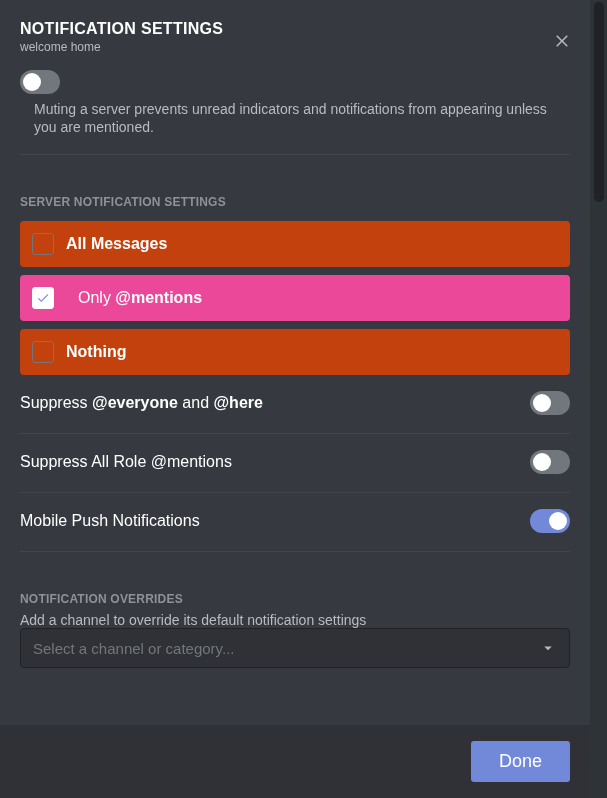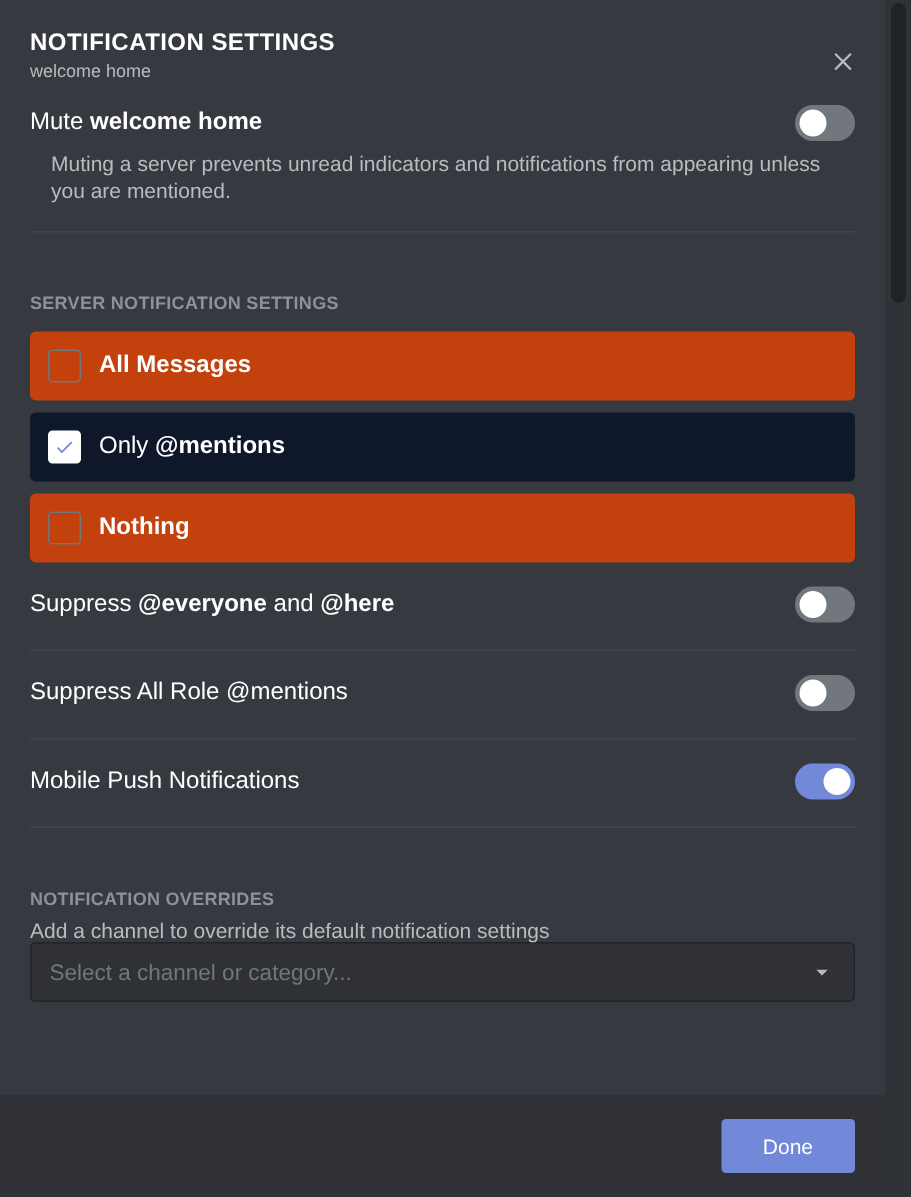--- a/index.html
+++ b/index.html
@@ -94,21 +94,21 @@
     .radio-group { margin-top: 12px; }
     .radio-item {
       display: flex;
       align-items: center;
       background: #c2410c;
       border-radius: 4px;
       padding: 12px;
       margin-bottom: 8px;
       cursor: pointer;
     }
-    .radio-item.selected { background: #0f172a; }
+    .radio-item.selected { background: #ec4899; gap: 12px; }
     .radio-box {
       width: 22px;
       height: 22px;
       border: 1px solid #72767d;
       border-radius: 3px;
       margin-right: 12px;
       display: flex;
       align-items: center;
       justify-content: center;
       background: transparent;
@@ -167,21 +167,21 @@
       padding: 16px 20px;
       display: flex;
       justify-content: flex-end;
     }
     .done-btn {
       background: #7289da;
       color: #fff;
       border: none;
       padding: 10px 28px;
       border-radius: 3px;
-      font-size: 14px;
+      font-size: 18px;
       font-weight: 500;
       cursor: pointer;
     }
     .outer-scroll {
       position: absolute;
       right: 0;
       top: 0;
       width: 17px;
       height: 100%;
       background: #2e3338;
@@ -206,23 +206,20 @@
       <div class="title">NOTIFICATION SETTINGS</div>
       <div class="subtitle">welcome home</div>
       <div class="close-btn">
         <svg width="18" height="18" viewBox="0 0 24 24">
             <path fill="currentColor" d="M18.3 5.71L12 12.01l-6.3-6.3-1.41 1.41 6.3 6.3-6.3 6.3 1.41 1.41 6.3-6.3 6.3 6.3 1.41-1.41-6.3-6.3 6.3-6.3z"></path>
           </svg>
       </div>
     </div>
 
     <div class="row">
-      <div class="row-label">
-        <span>Mute </span><span class="bold">welcome home</span>
-      </div>
       <div class="toggle">
           <div class="toggle-knob"></div>
         </div>
     </div>
     <div class="description">Muting a server prevents unread indicators and notifications from appearing unless you are mentioned.</div>
 
     <hr class="divider">
 
     <div class="section-header">SERVER NOTIFICATION SETTINGS</div>
 

